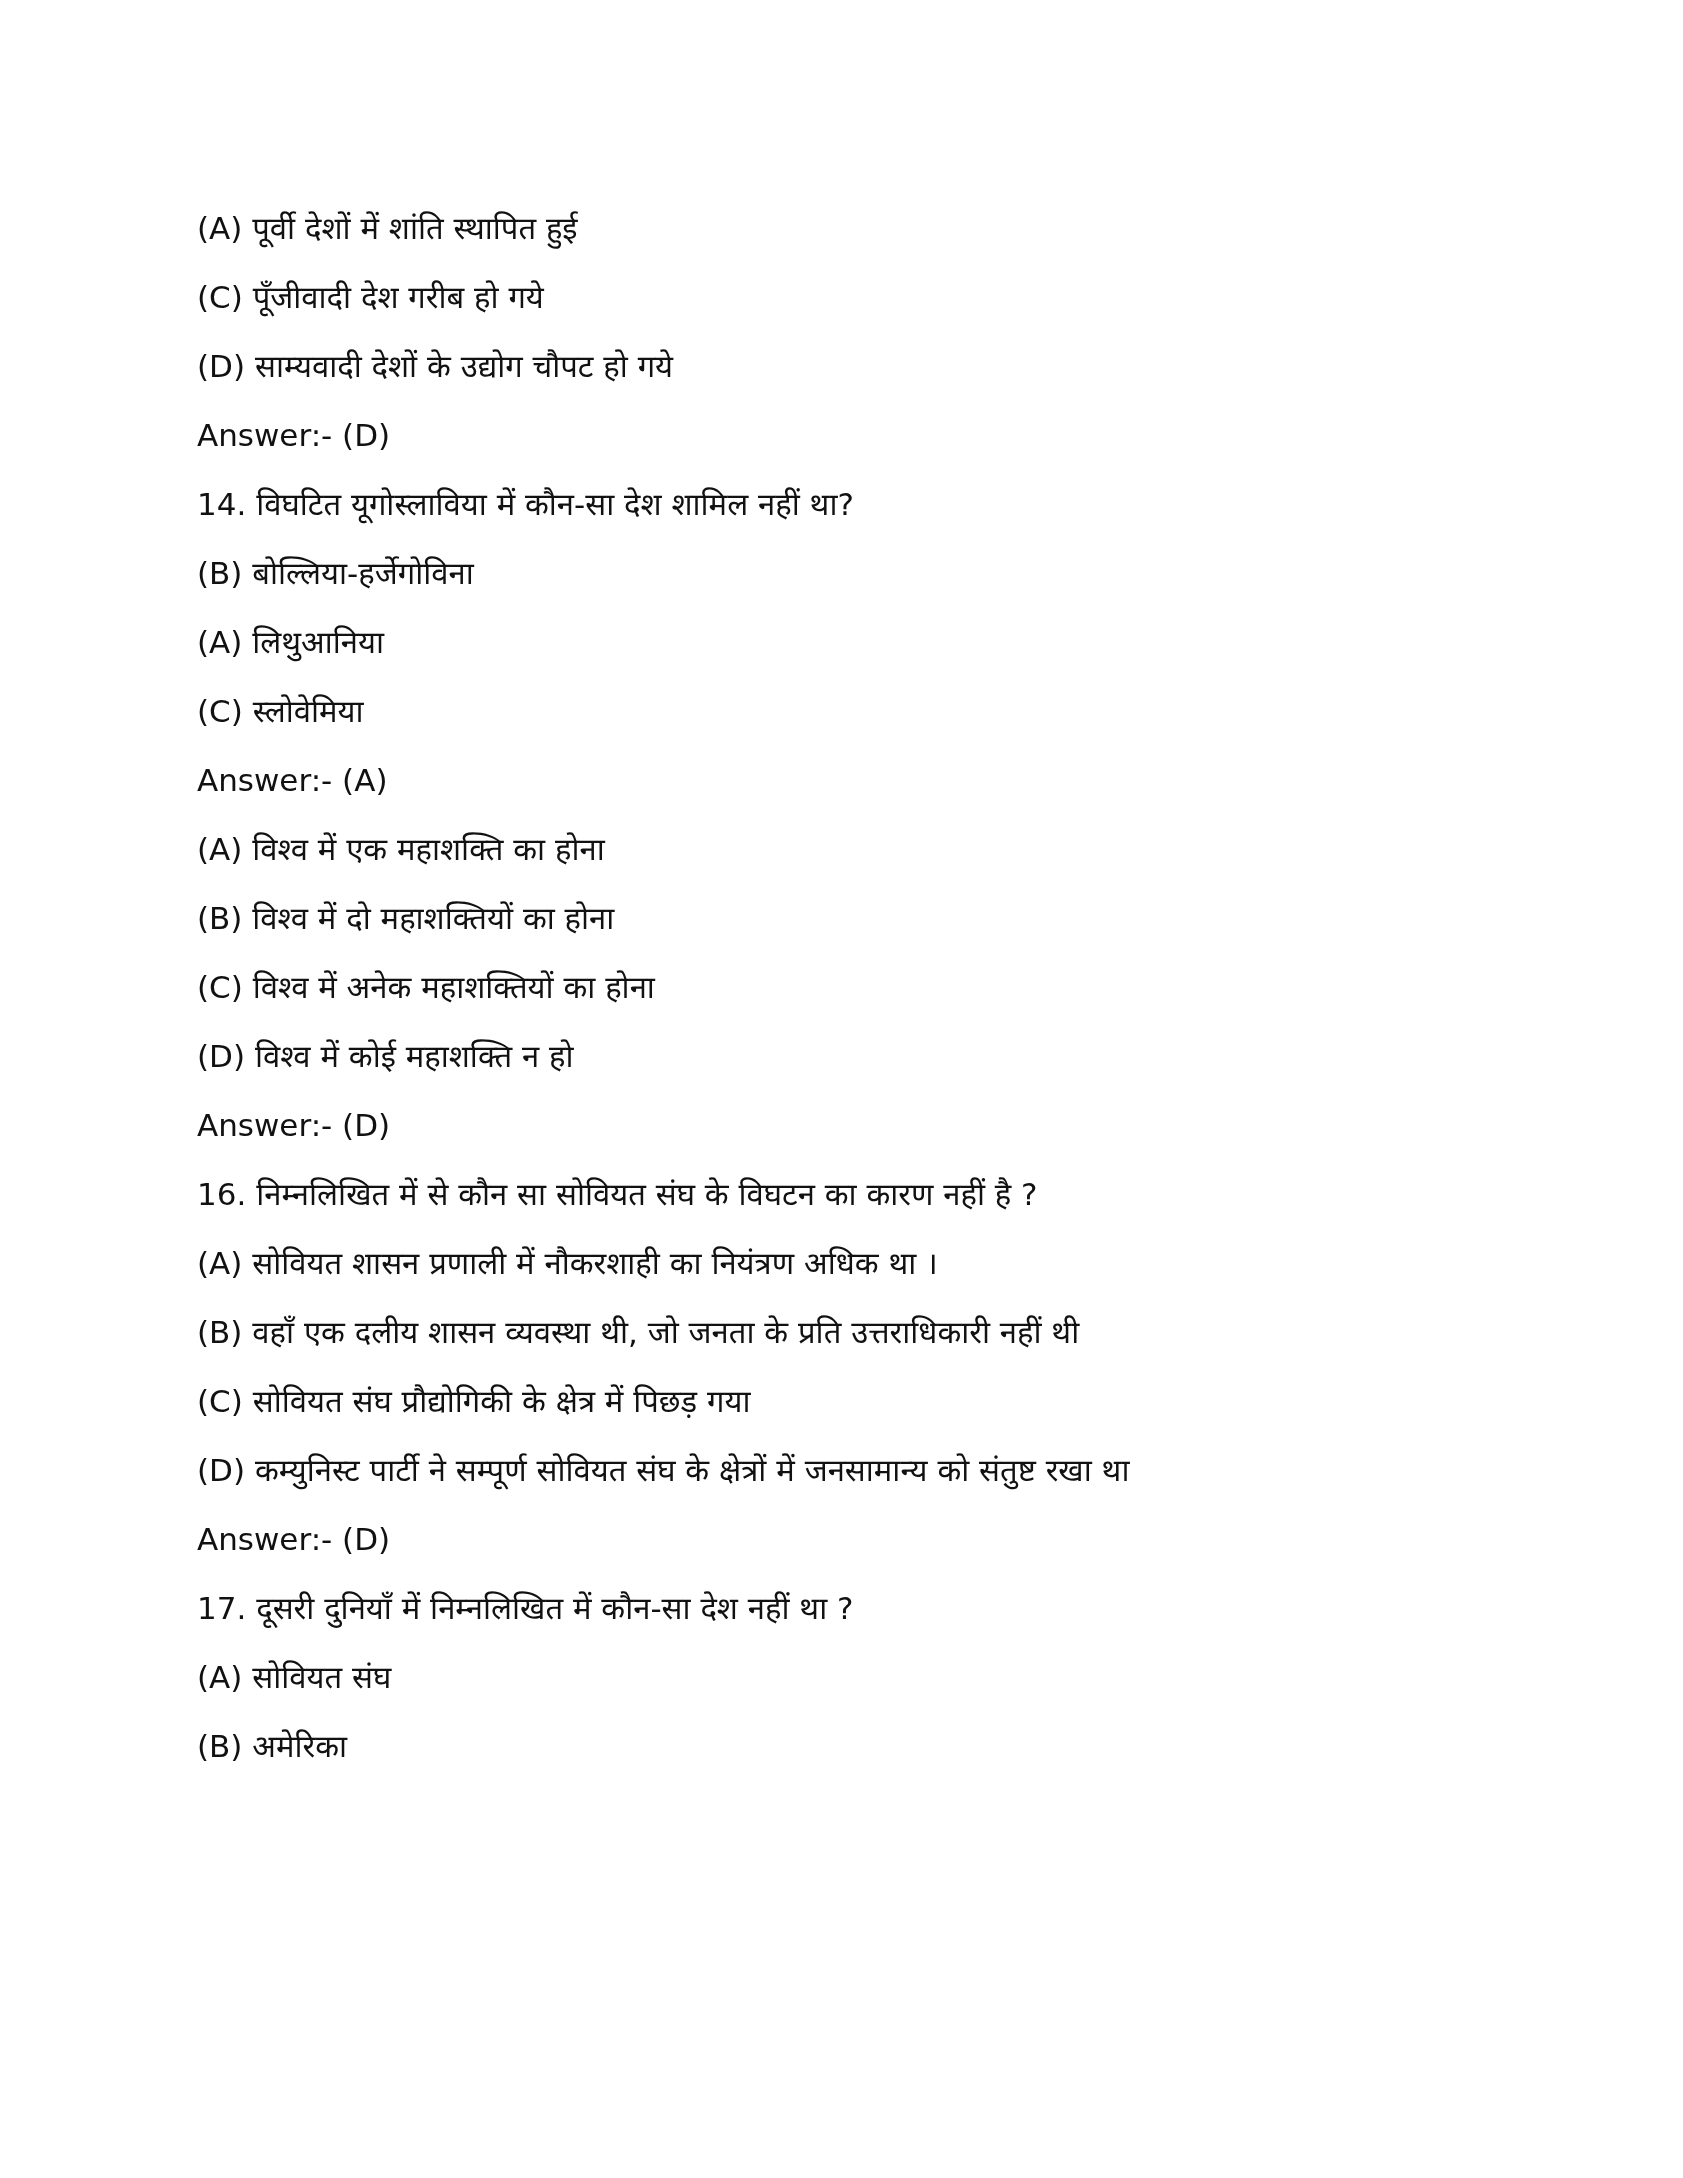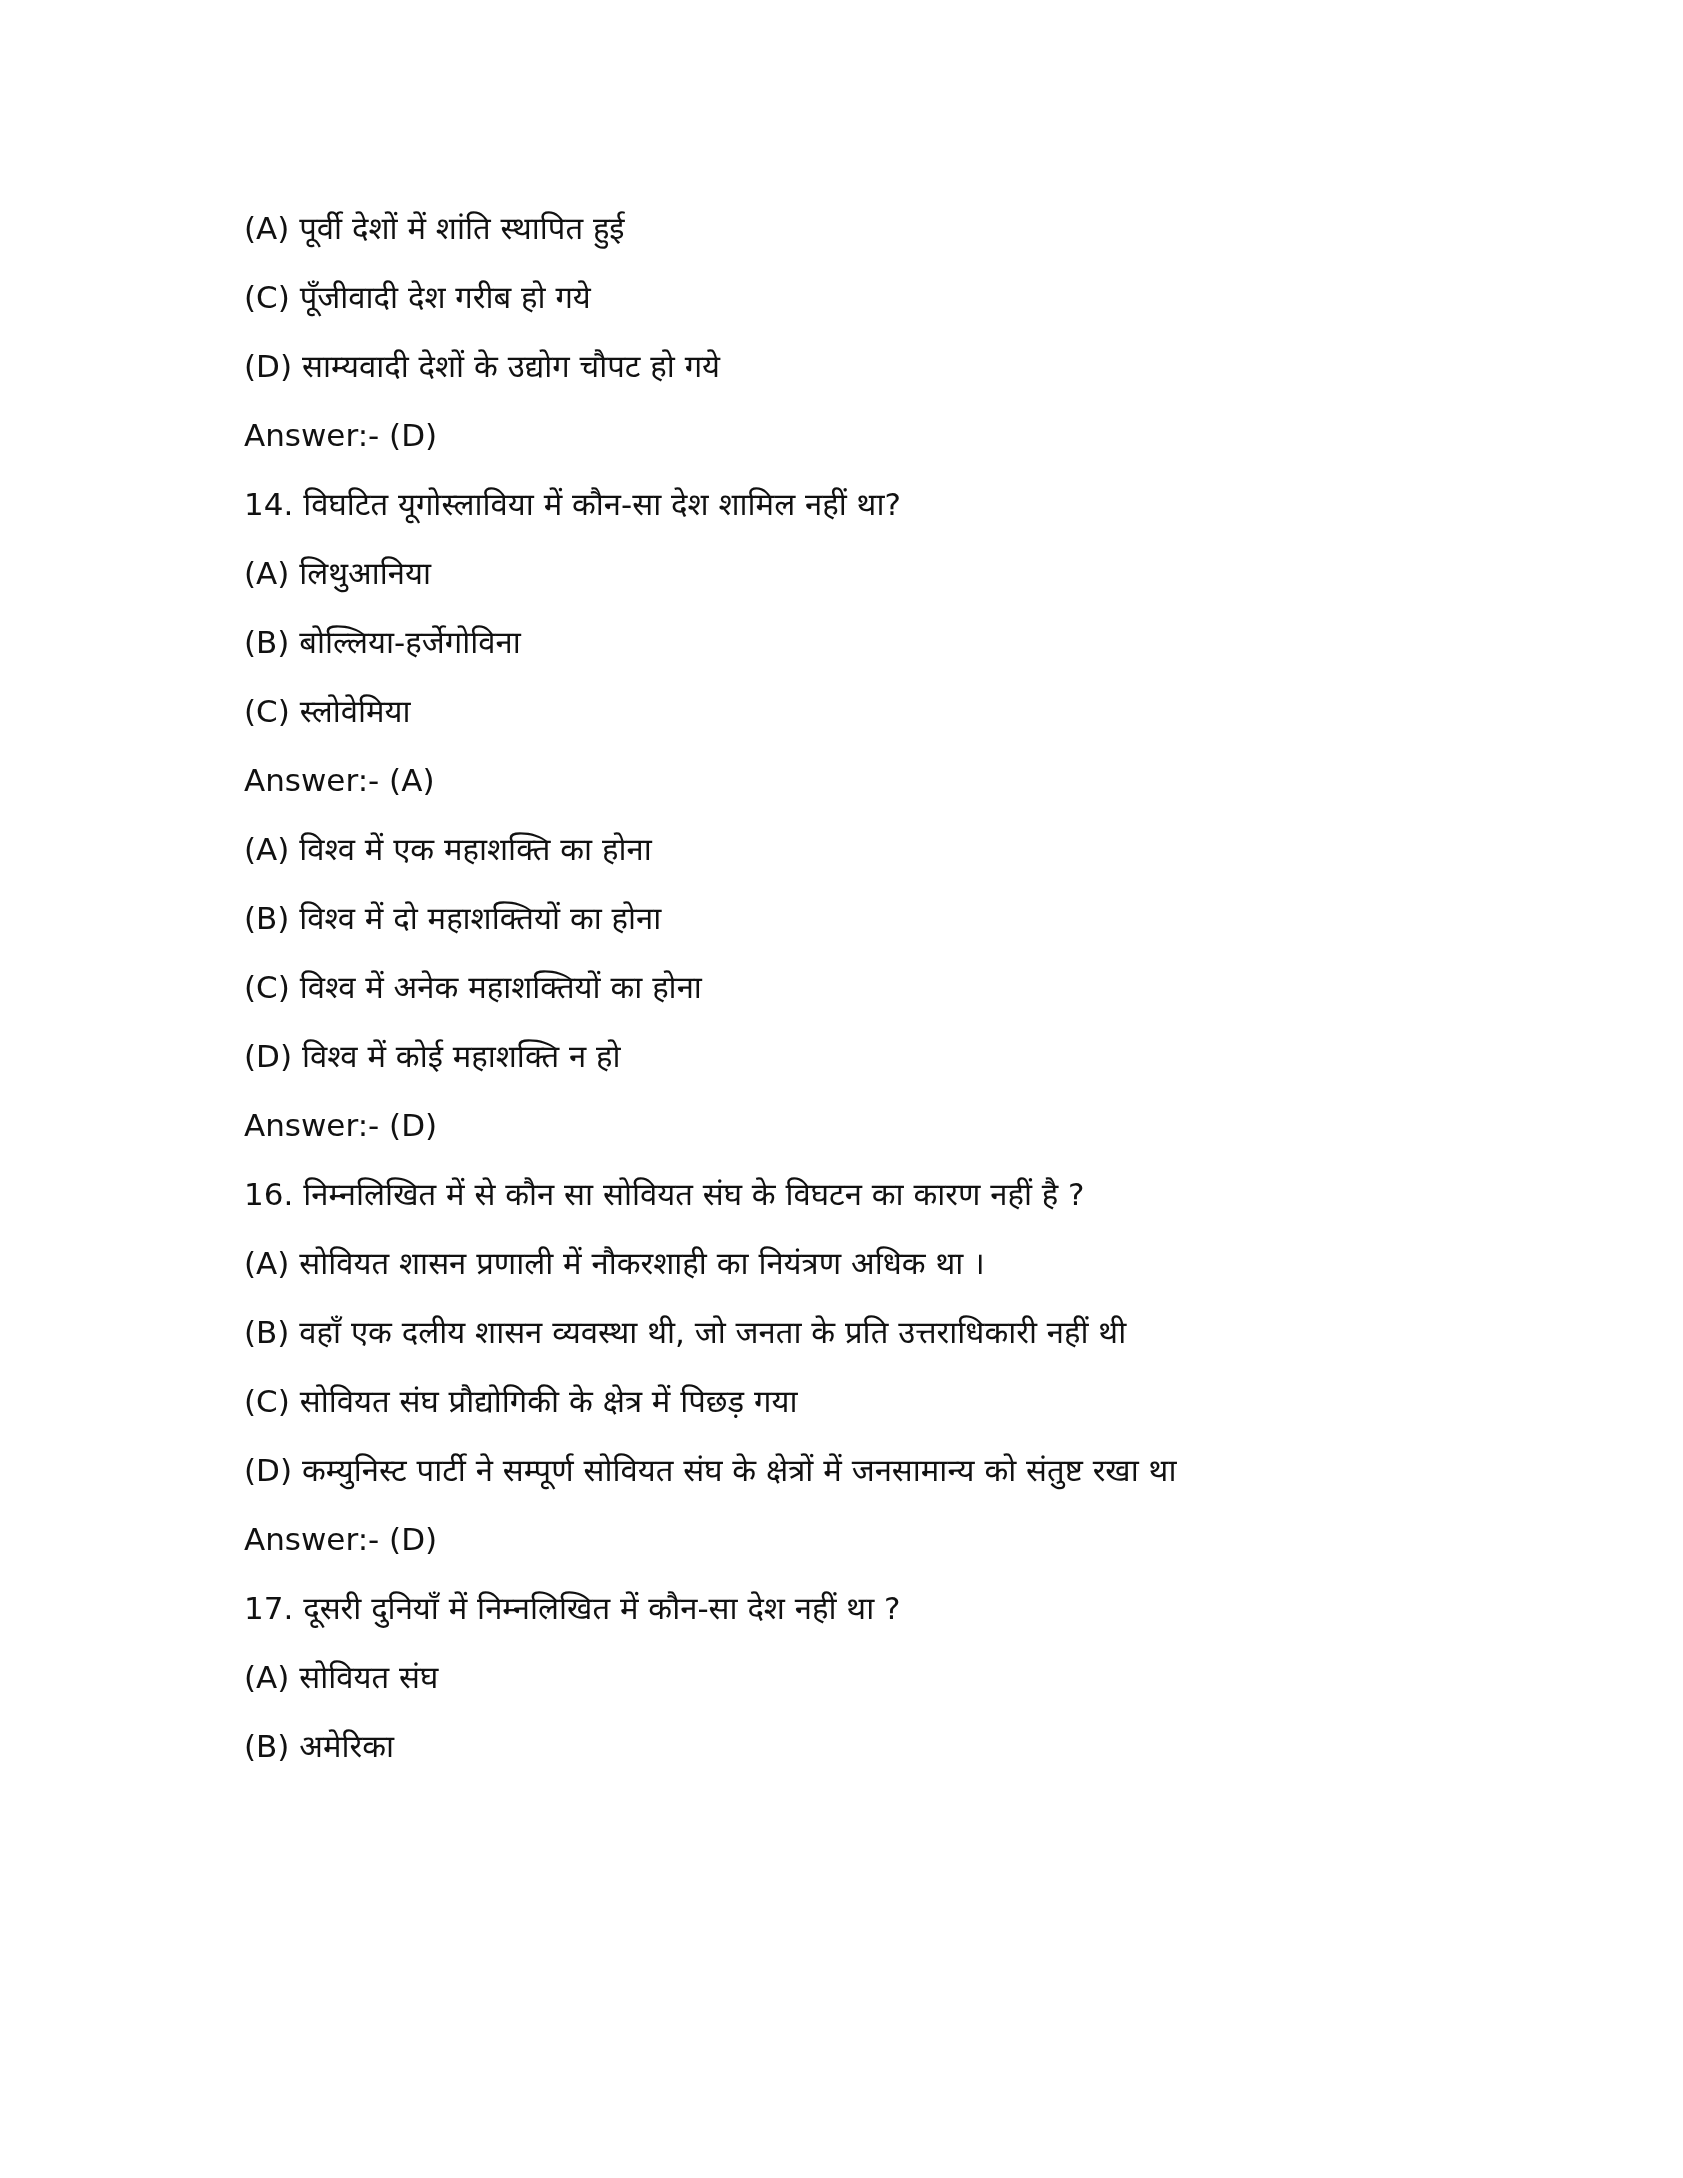--- a/index.html
+++ b/index.html
@@ -6,21 +6,20 @@
   body { width: 1683px; height: 2178px; position: relative; overflow: hidden; }
   .page { position: absolute; left: 0; top: 0; width: 1683px; height: 2178px; background: #ffffff; }
   .content { position: absolute; left: 197px; top: 194px; width: 1307px; }
   .line {
     font-family: "DejaVu Sans", "Liberation Sans", sans-serif;
     font-size: 31px;
     line-height: 69px;
     height: 69px;
     color: #111111;
     white-space: nowrap;
-    margin-left: 47px;
   }
   .answer .ans-label { font-weight: normal; }
   .question { }
 </style>
 </head>
 <body>
 
 <div class="page">
   <div class="content">
 
@@ -38,26 +37,26 @@
     </div>
     <div class="line answer">
       <span class="ans-label">Answer:</span><span>- (D)</span>
     </div>
 
     <div class="line question">
       <span>14.</span>
       <span>विघटित यूगोस्लाविया में कौन-सा देश शामिल नहीं था?</span>
     </div>
     <div class="line option">
+      <span>(B)</span>
+      <span>बोल्लिया-हर्जेगोविना</span>
+    </div>
+    <div class="line option">
       <span>(A)</span>
       <span>लिथुआनिया</span>
-    </div>
-    <div class="line option">
-      <span>(B)</span>
-      <span>बोल्लिया-हर्जेगोविना</span>
     </div>
     <div class="line option">
       <span>(C)</span>
       <span>स्लोवेमिया</span>
     </div>
     <div class="line answer">
       <span class="ans-label">Answer:</span><span>- (A)</span>
     </div>
 
     <div class="line option">

